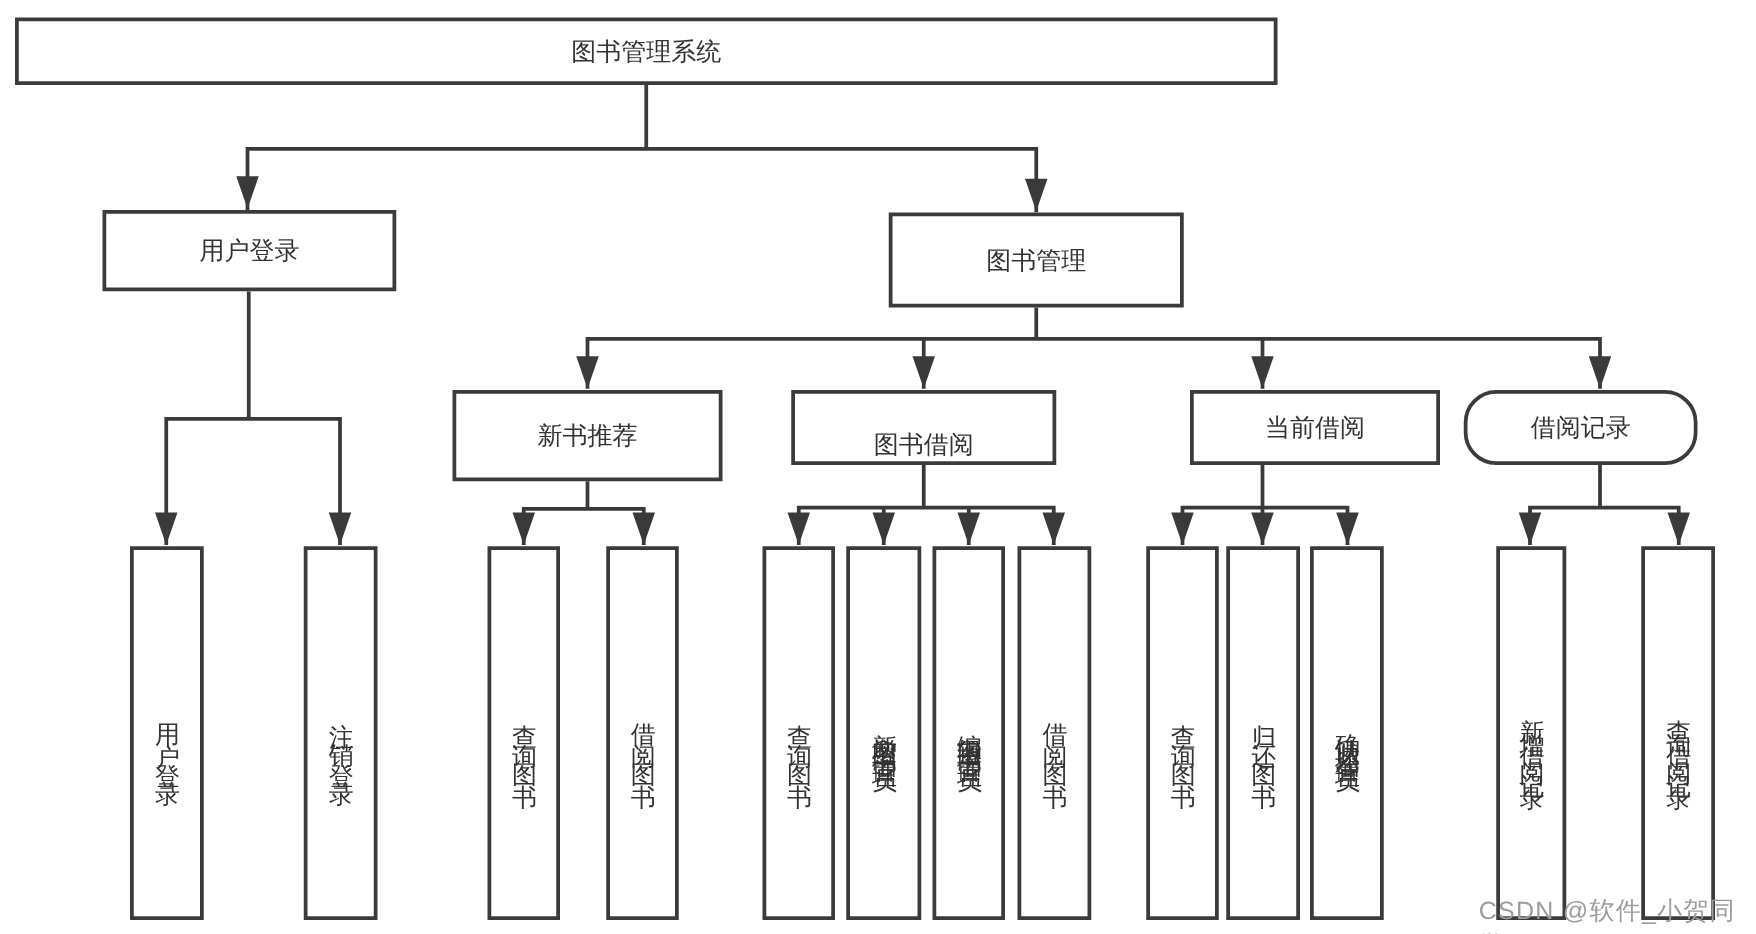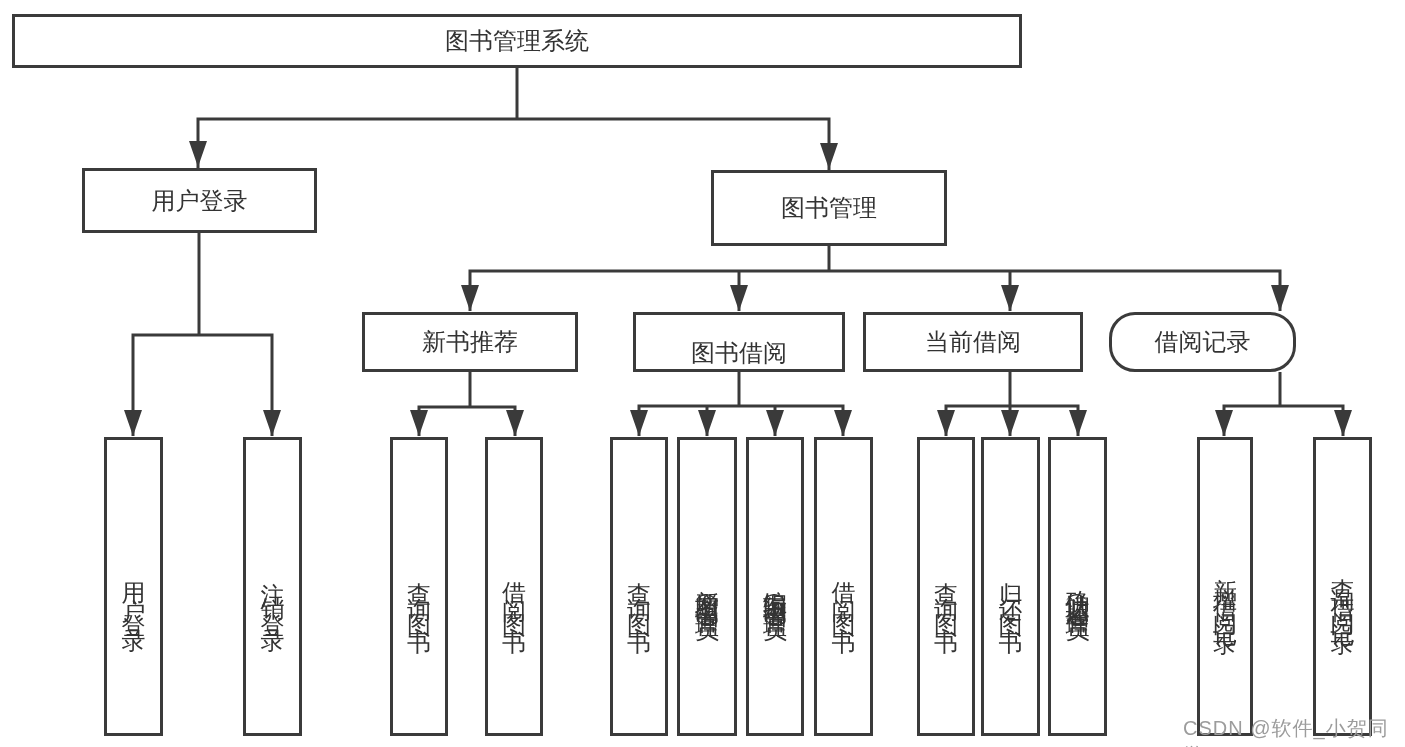--- a/index.html
+++ b/index.html
@@ -23,21 +23,21 @@
   }
   .node {
     position: absolute;
     box-sizing: border-box;
     background: #ffffff;
     border: 3px solid #3b3b3b;
     display: flex;
     align-items: center;
     justify-content: center;
     color: #333333;
-    font-size: 24px;
+    font-size: 20px;
     z-index: 1;
     white-space: nowrap;
   }
   .leaf {
     top: 437px;
     height: 299px;
   }
   .vtext {
     writing-mode: vertical-rl;
     text-orientation: mixed;
@@ -117,30 +117,30 @@
     <span>图书管理系统</span>
   </div>
 
   <div class="node" style="left:82px; top:168px; width:235px; height:65px;">
     <span>用户登录</span>
   </div>
   <div class="node" style="left:711px; top:170px; width:236px; height:76px;">
     <span>图书管理</span>
   </div>
 
-  <div class="node" style="left:362px; top:312px; width:216px; height:60px;text-align:right;">
+  <div class="node" style="left:362px; top:312px; width:216px; height:73px;text-align:right;">
     <span>新书推荐</span>
   </div>
   <div class="node" style="left:633px; top:312px; width:212px; height:60px;align-items:flex-end;">
     <span>图书借阅</span>
   </div>
-  <div class="node" style="left:863px; top:312px; width:220px; height:60px;">
+  <div class="node" style="left:952px; top:312px; width:200px; height:60px;">
     <span>当前借阅</span>
   </div>
-  <div class="node" style="left:1109px; top:312px; width:187px; height:60px;border-radius:26px;">
+  <div class="node" style="left:1171px; top:312px; width:187px; height:60px;border-radius:26px;">
     <span>借阅记录</span>
   </div>
 
   <div class="node leaf" style="left:104px; width:59px;">
     <span class="vtext vt-4">用户登录</span>
   </div>
   <div class="node leaf" style="left:243px; width:59px;">
     <span class="vtext vt-4">注销登录</span>
   </div>
 

